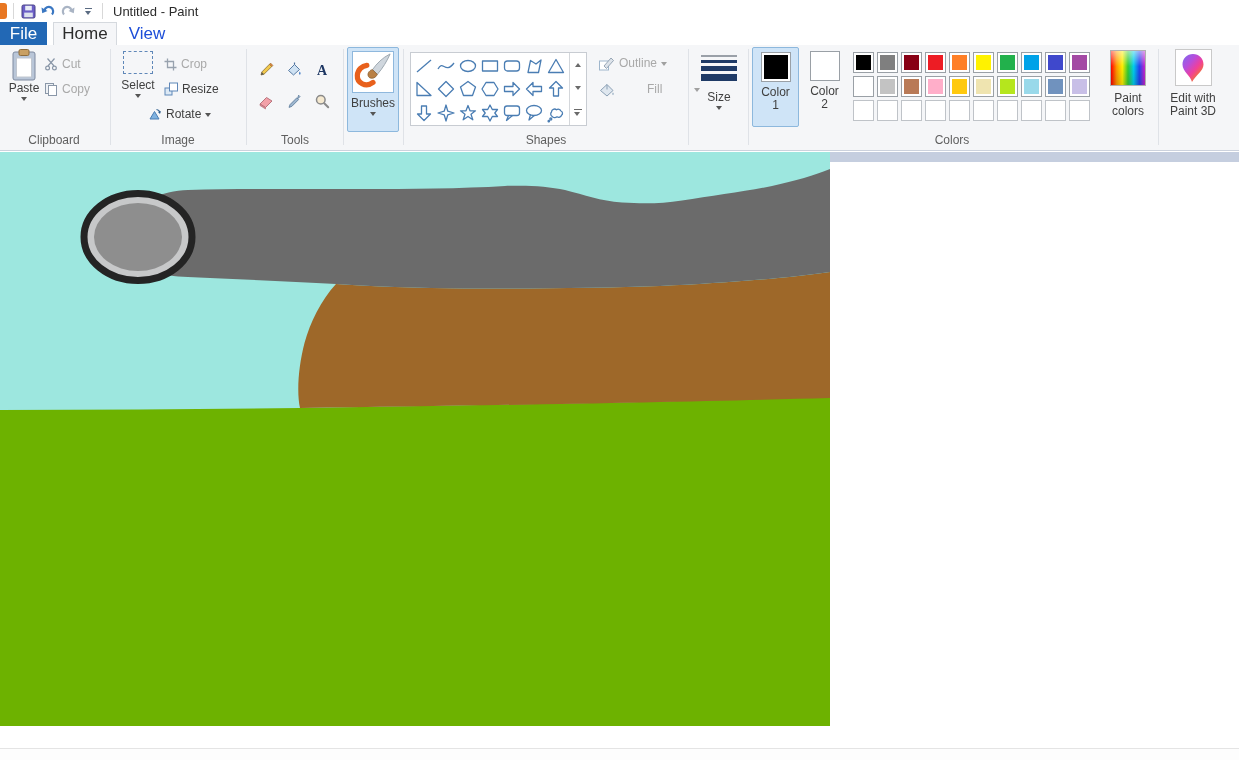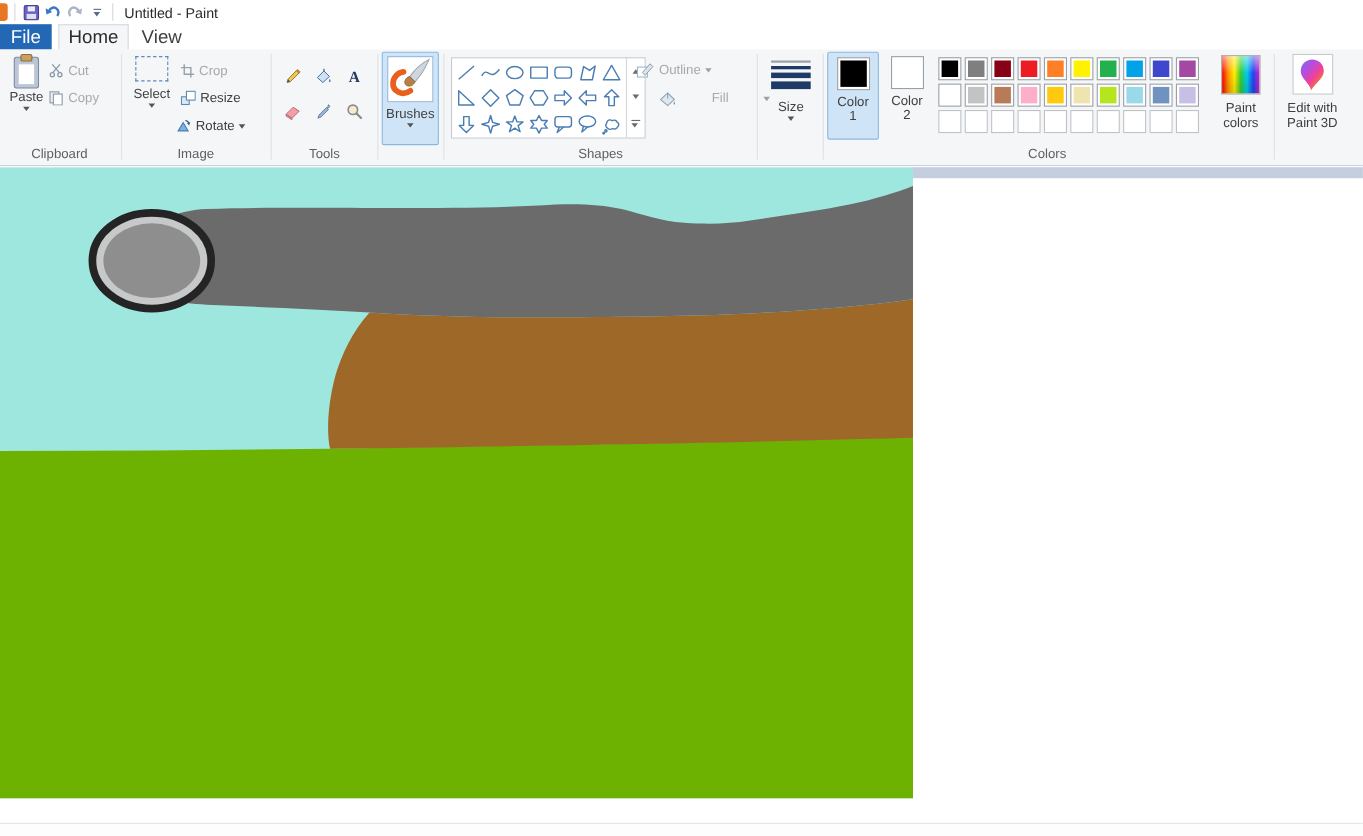--- a/index.html
+++ b/index.html
@@ -15,21 +15,21 @@
   .title-text { font-size:13px; color:#2b2b2b; margin-left:6px; }
   .qat-caret { display:flex; flex-direction:column; align-items:center; }
   .qat-caret .bar { width:7px; height:1.5px; background:#5a6b82; margin-bottom:1.5px; }
   .tri-down { width:0; height:0; border-left:3.5px solid transparent; border-right:3.5px solid transparent; border-top:4px solid #5a6b82; }
 
   
   .tabrow { position:absolute; left:0; top:22px; width:1239px; height:23px; background:#ffffff; }
   .tab { position:absolute; top:0; height:23px; display:flex; align-items:center; justify-content:center; font-size:17px; }
   .tab-file { left:0; width:47px; background:#2268b5; color:#fff; }
   .tab-home { left:53px; width:64px; background:#f5f6f8; border:1px solid #d5d9de; border-bottom:none; color:#2b2b2b; }
-  .tab-view { left:117px; width:60px; color:#404040; }
+  .tab-view { left:117px; width:60px; color:#1d4ed8; }
 
   
   .ribbon { position:absolute; left:0; top:45px; width:1239px; height:106px; background:#f5f6f8; border-bottom:1px solid #ccd2dd; }
   .gsep { position:absolute; top:4px; width:1px; height:142px-0; height:96px; background:#dfe2e7; }
   .group-label { position:absolute; top:88px; font-size:12px; color:#5f5f5f; text-align:center; }
   .rbtn-label { font-size:12px; color:#3f3f3f; text-align:center; line-height:13px; }
   .disabled, .disabled * { color:#a9a9a9 !important; }
   .caret { width:0; height:0; border-left:3.5px solid transparent; border-right:3.5px solid transparent; border-top:4px solid #555; margin:2px auto 0; }
   .caret.gray { border-top-color:#a0a0a0; }
   .smallrow { position:absolute; display:flex; align-items:center; gap:4px; height:16px; font-size:12px; }
@@ -144,21 +144,21 @@
       </svg>
       <span>Crop</span>
     </div>
     <div class="smallrow" style="left:164px; top:36px;">
       <svg width="14" height="14" viewBox="0 0 14 14">
         <rect x="1" y="6" width="7" height="7" fill="#dce9f5" stroke="#5f87b8"></rect>
         <rect x="5.5" y="1" width="8" height="8" fill="#ffffff" stroke="#5f87b8"></rect>
       </svg>
       <span>Resize</span>
     </div>
-    <div class="smallrow" style="left:160px; top:61px;justify-content:space-between;">
+    <div class="smallrow" style="left:148px; top:61px;justify-content:space-between;">
       <svg width="14" height="14" viewBox="0 0 14 14">
         <path d="M2 12 L6.5 4.5 L11 12 Z" fill="#7fb2e0" stroke="#4a7db3"></path>
         <path d="M8.5 2.5 a4.5 4.5 0 0 1 3.5 3" fill="none" stroke="#2e5e8e" stroke-width="1.2"></path>
         <path d="M12.8 4 L12 7 L10 5 Z" fill="#2e5e8e"></path>
       </svg>
       <span>Rotate</span>
       <div class="caret" style="margin:2px 0 0;"></div>
     </div>
     <div class="group-label" style="left:112px; width:132px;">Image</div>
     <div class="gsep" style="left:246px;"></div>
@@ -335,21 +335,21 @@
           </div>
         <div>
             <div class="tri-down-s"></div>
           </div>
         <div>
             <div class="more-bar"></div>
             <div class="tri-down-s"></div>
           </div>
       </div>
     </div>
-    <div class="smallrow disabled" style="left:578px; top:10px;">
+    <div class="smallrow disabled" style="left:598px; top:10px;">
       <svg width="17" height="17" viewBox="0 0 17 17">
         <rect x="1.5" y="6" width="9" height="9" fill="#ffffff" stroke="#9fb6cc"></rect>
         <path d="M6 11 L13 3 L15.5 5.5 L8.5 13.5 Z" fill="#dde3ea" stroke="#8193a6" stroke-width="0.8"></path>
       </svg>
       <span>Outline</span>
       <div class="caret gray" style="margin:2px 0 0;"></div>
     </div>
     <div class="smallrow disabled" style="left:598px; top:36px;gap:32px;">
       <svg width="17" height="17" viewBox="0 0 17 17">
         <path d="M2.5 9.5 L9 3.5 L15 9.5 L9 15 Z" fill="#dfe7ef" stroke="#8ba0b5"></path>

